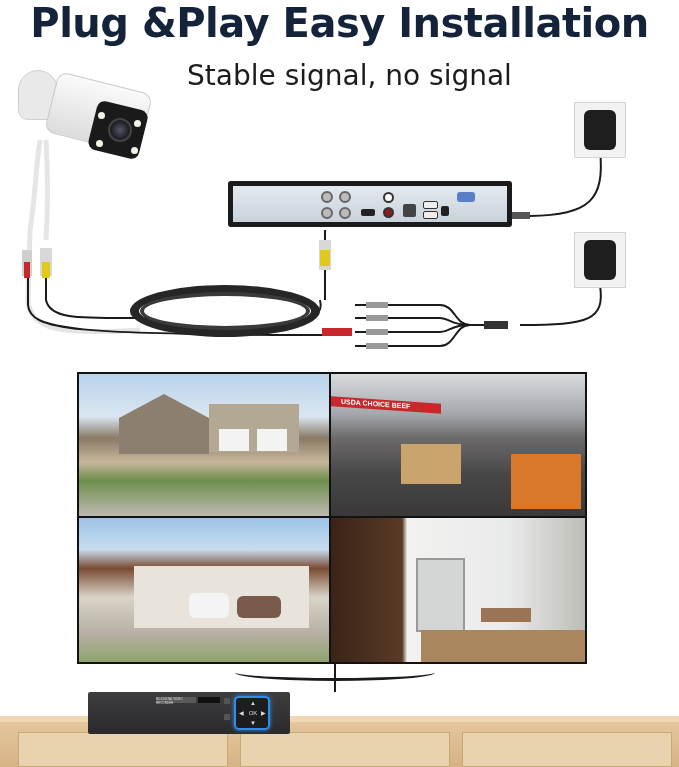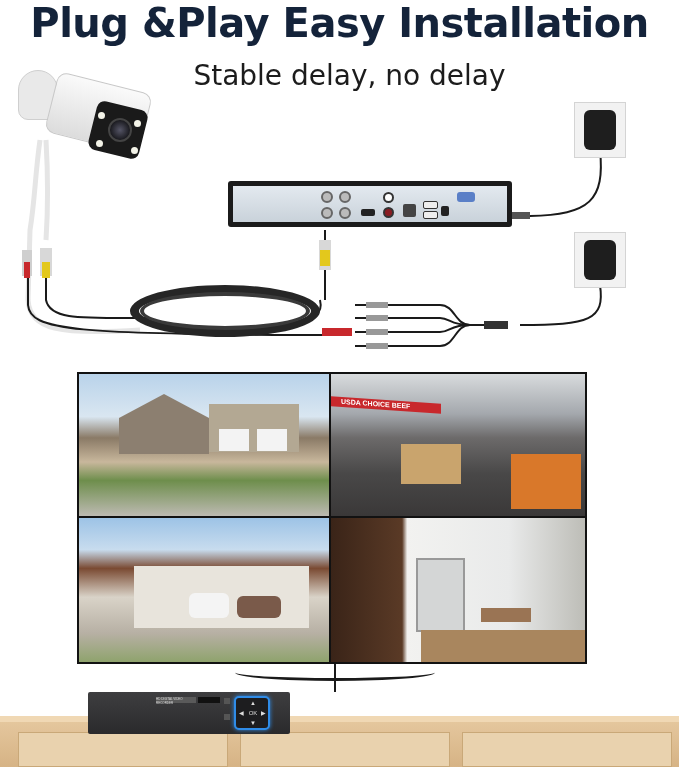--- a/index.html
+++ b/index.html
@@ -42,21 +42,21 @@
   .dvr-disp{left:110px;top:5px;width:22px;height:6px;background:#111;}
   .dvr-nav{left:146px;top:4px;width:36px;height:34px;border:2px solid #2f8ce8;border-radius:5px;background:#1d1d1f;box-sizing:border-box;box-shadow:0 0 4px #2f8ce8;}
   .ok{position:absolute;left:11px;top:10px;width:12px;height:10px;font-size:6px;color:#ddd;text-align:center;line-height:10px;}
   .arrow{position:absolute;color:#ddd;font-size:6px;line-height:6px;}
   svg.wires{position:absolute;left:0;top:0;}
 </style>
 </head>
 <body>
 
 <div class="title">Plug &amp;Play Easy Installation</div>
-<div class="subtitle">Stable delay, no delay</div>
+<div class="subtitle">Stable signal, no signal</div>
 
 <svg class="wires" width="679" height="767">
 
   <path d="M40 140 C35 175 35 200 30 230 L28 300 C30 330 60 335 140 330" stroke="#e5e5e5" stroke-width="5" fill="none"></path>
   <path d="M46 140 C48 175 48 210 46 240" stroke="#e5e5e5" stroke-width="5" fill="none"></path>
   <path d="M28 260 L28 305 C30 330 70 335 340 335" stroke="#1a1a1a" stroke-width="2" fill="none"></path>
   <path d="M46 275 L46 300 C50 320 80 318 150 318" stroke="#1a1a1a" stroke-width="2" fill="none"></path>
 
   <path d="M320 300 C325 320 300 318 310 318" stroke="#1a1a1a" stroke-width="2" fill="none"></path>
   <path d="M325 230 L325 300" stroke="#1a1a1a" stroke-width="2" fill="none"></path>

